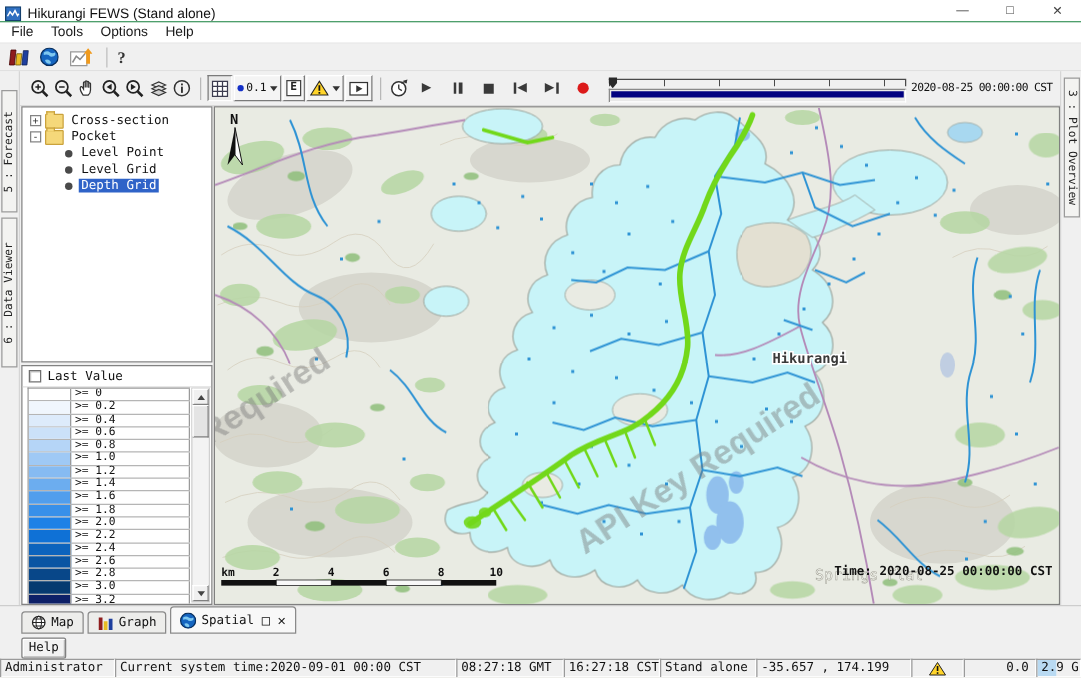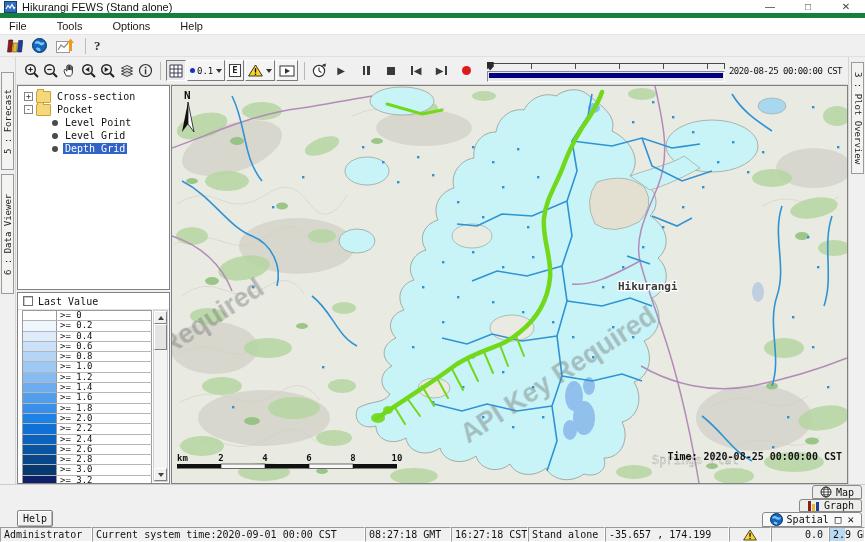--- a/index.html
+++ b/index.html
@@ -1,27 +1,27 @@
 <!DOCTYPE html>
 <html><head>
 <meta charset="utf-8">
 <style>
   html,body{margin:0;padding:0;}
   body{width:865px;height:542px;overflow:hidden;font-family:"Liberation Sans",sans-serif;background:#f0f0f0;}
   .window{position:relative;width:865px;height:542px;background:#f0f0f0;overflow:hidden;}
 
   
-  .titlebar{height:18px;background:#ffffff;display:flex;align-items:center;padding-left:4px;border-bottom:5px solid #15803d;box-sizing:border-box;}
+  .titlebar{height:18px;background:#ffffff;display:flex;align-items:flex-end;padding-left:4px;border-bottom:1px solid #15803d;box-sizing:border-box;}
   .app-icon{width:13px;height:12px;margin-right:5px;display:inline-flex;}
   .title-text{font-size:11px;color:#111;}
   .win-controls{margin-left:auto;display:flex;height:100%;}
   .win-btn{width:38px;display:flex;align-items:center;justify-content:center;font-size:10px;color:#444;cursor:default;}
 
   
-  .menubar{height:17px;background:#ffffff;display:flex;align-items:center;padding-left:2px;border-bottom:1px solid #e4e4e4;box-sizing:border-box;gap:16px;}
+  .menubar{height:17px;background:#ffffff;display:flex;align-items:center;padding-left:2px;border-bottom:1px solid #e4e4e4;box-sizing:border-box;}
   .menu-item{font-size:11px;color:#1a1a1a;padding:0 7px;}
 
   
   .toolbar1{height:22px;background:#f0f0f0;display:flex;align-items:center;padding-left:6px;border-bottom:1px solid #e0e0e0;box-sizing:border-box;}
   .t1-icon{margin-right:9px;display:inline-flex;align-items:center;}
   .tb-sep{width:1px;height:16px;background:#bdbdbd;margin:0 8px 0 2px;}
   .help-q{font-size:13px;font-weight:bold;color:#333;font-family:"Liberation Serif",serif;}
 
   
   .main{height:427px;display:flex;}
@@ -94,21 +94,21 @@
   .scr-btn{height:13px;background:#f0f0f0;border:1px solid;border-color:#fff #808080 #808080 #fff;box-sizing:border-box;display:flex;align-items:center;justify-content:center;}
   .scr-btn.down{position:absolute;bottom:0;left:0;right:0;}
   .tri-up{width:0;height:0;border-left:3px solid transparent;border-right:3px solid transparent;border-bottom:4px solid #444;}
   .tri-dn{width:0;height:0;border-left:3px solid transparent;border-right:3px solid transparent;border-top:4px solid #444;}
   .scr-thumb{position:absolute;top:13px;left:0;right:0;height:26px;background:#e4e4e4;border:1px solid;border-color:#fff #808080 #808080 #fff;box-sizing:border-box;}
 
   .map-area{flex:1;position:relative;border:1px solid #808080;box-sizing:border-box;background:#e9ebe3;}
   .map-area svg{display:block;}
 
   
-  .bottom-tabs{height:25px;background:#f0f0f0;display:flex;align-items:flex-end;padding:0 0 2px 17px;box-sizing:border-box;border-top:1px solid #cdcdcd;flex-direction:column;}
+  .bottom-tabs{height:25px;background:#f0f0f0;display:flex;align-items:flex-end;padding:0 0 2px 17px;box-sizing:border-box;border-top:1px solid #cdcdcd;}
   .btab{height:18px;box-sizing:border-box;display:inline-flex;align-items:center;gap:4px;padding:0 7px;margin-right:3px;
         background:#ededeb;border:1px solid #8a8a8a;border-radius:3px 3px 0 0;font-family:"DejaVu Sans Mono",monospace;font-size:10px;color:#111;}
   .btab.active{height:22px;background:#f8f8f8;}
   .tab-ctrl{font-size:11px;font-weight:bold;color:#111;line-height:1;margin-left:2px;}
 
   .logs-row{height:18px;background:#f0f0f0;display:flex;align-items:flex-start;padding-left:17px;box-sizing:border-box;}
   .logs-btn{height:15px;margin-top:1px;padding:0 5px;background:#f2f2f2;border:1px solid #808080;box-shadow:inset 1px 1px 0 #fff, inset -1px -1px 0 #b8b8b8;
             font-family:"DejaVu Sans Mono",monospace;font-size:10px;color:#111;display:flex;align-items:center;border-radius:2px;}
 
   

